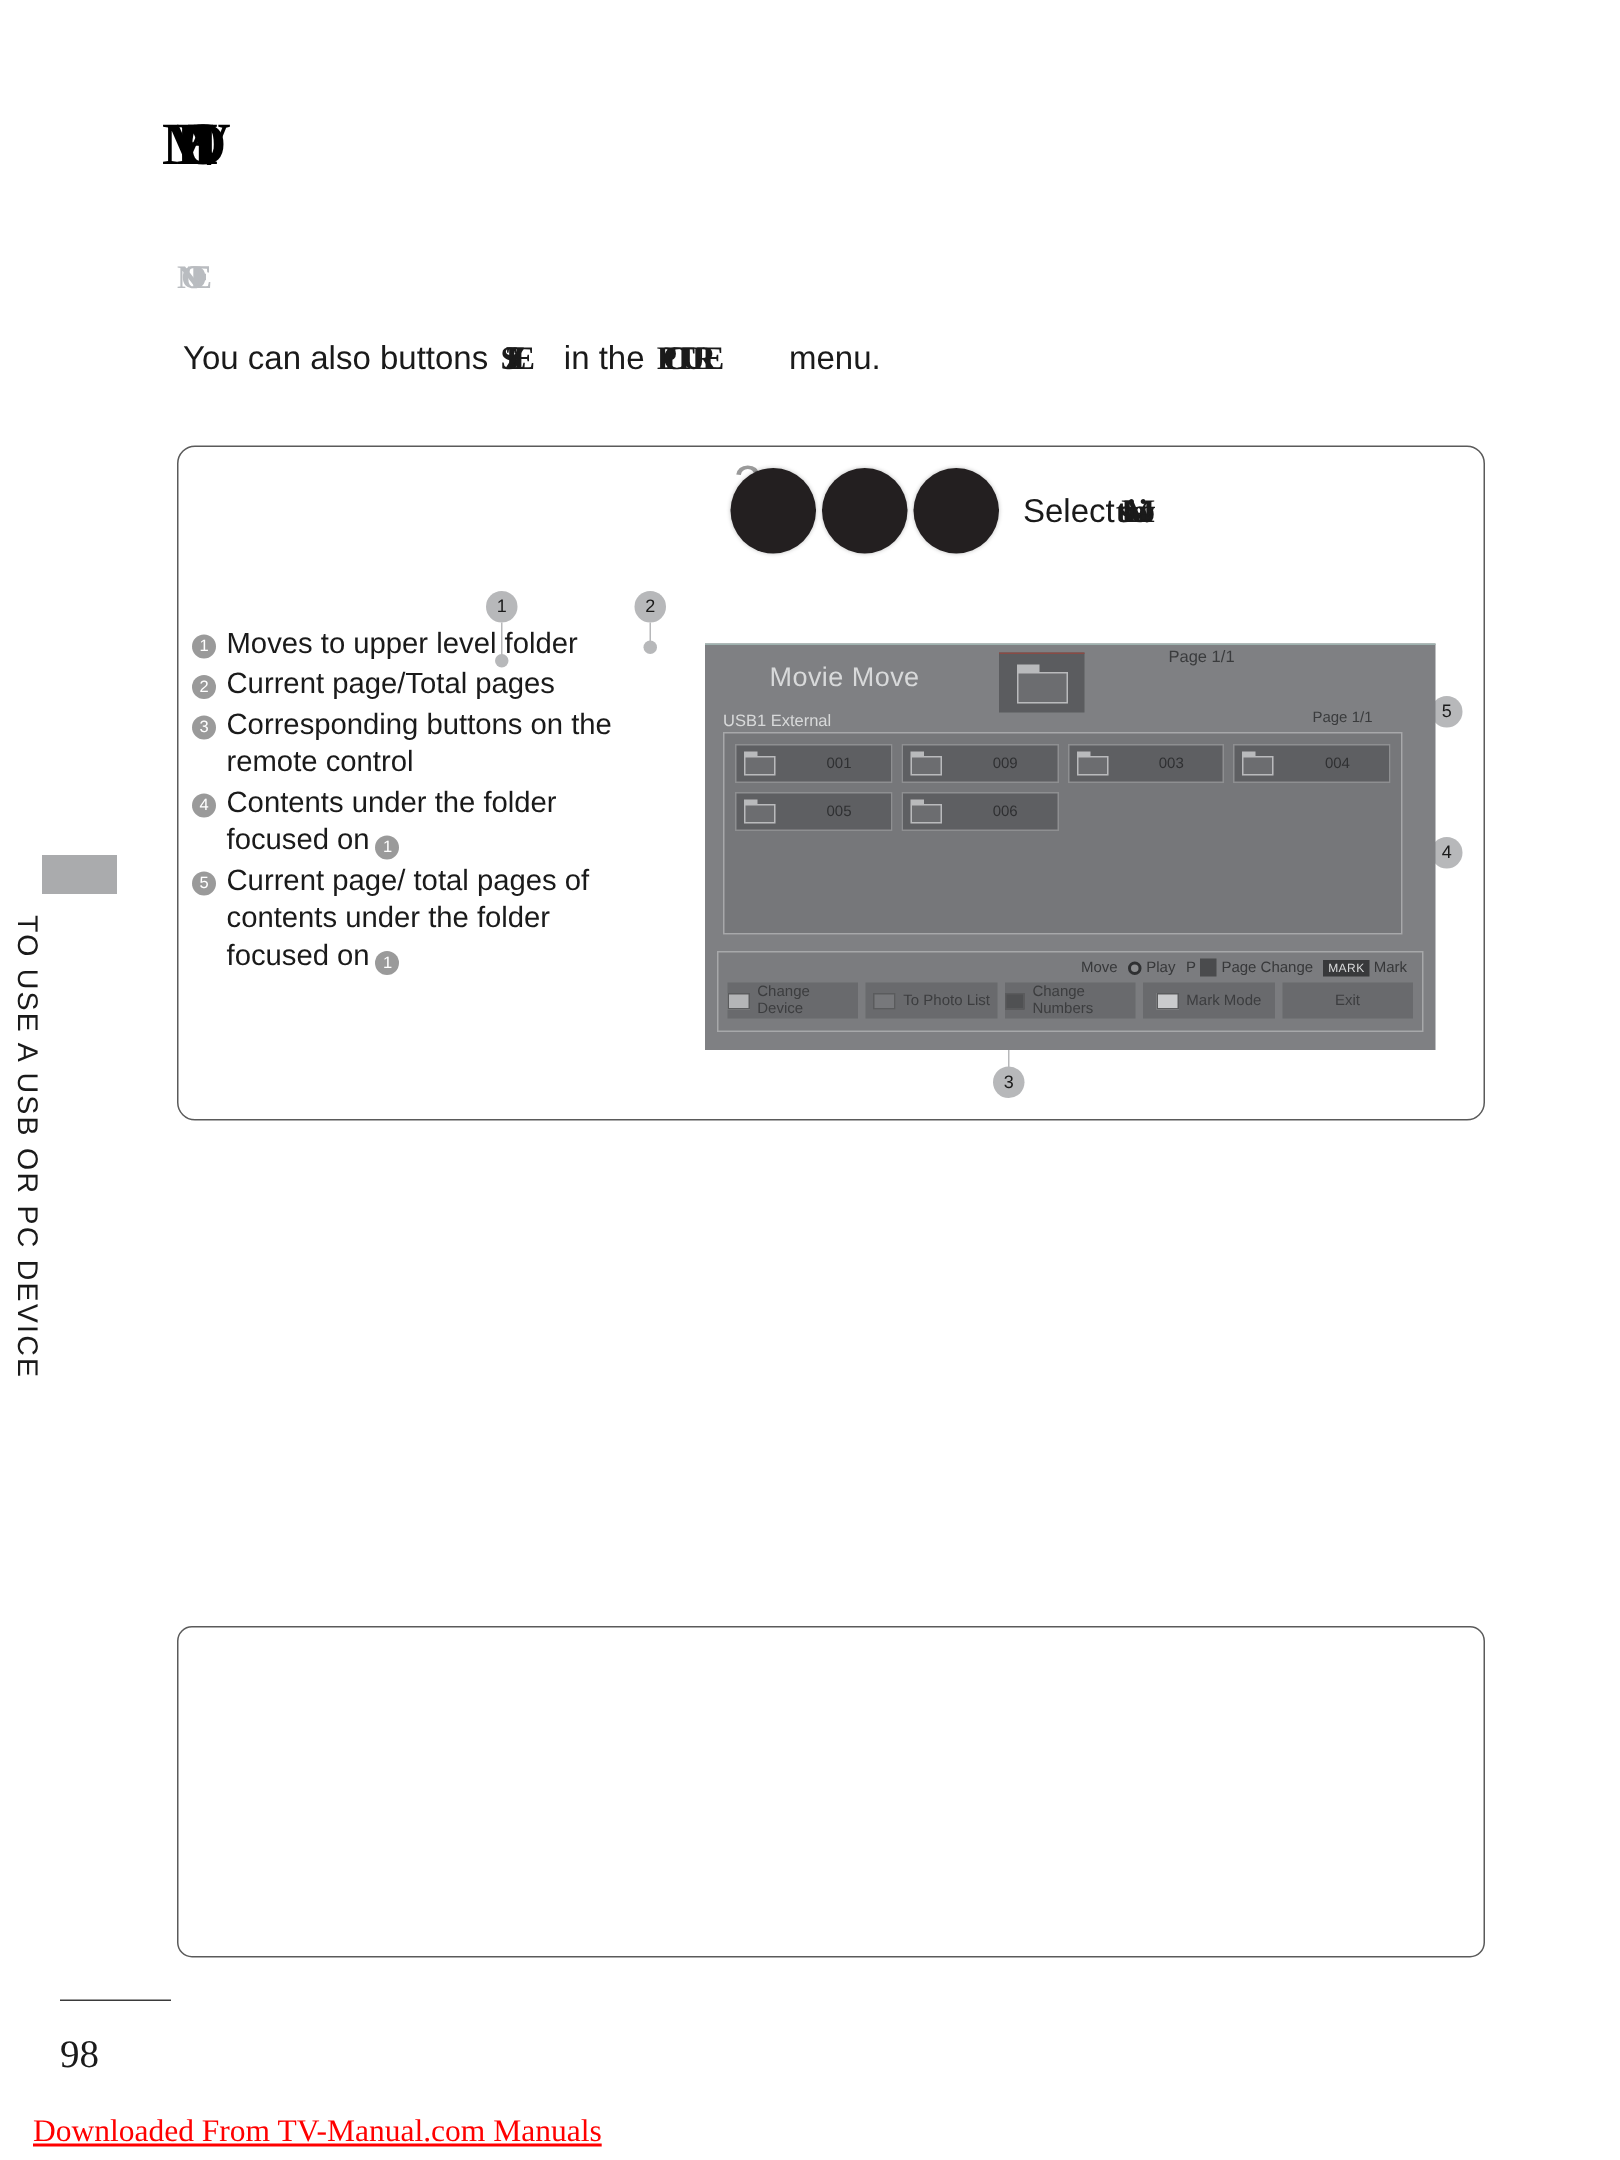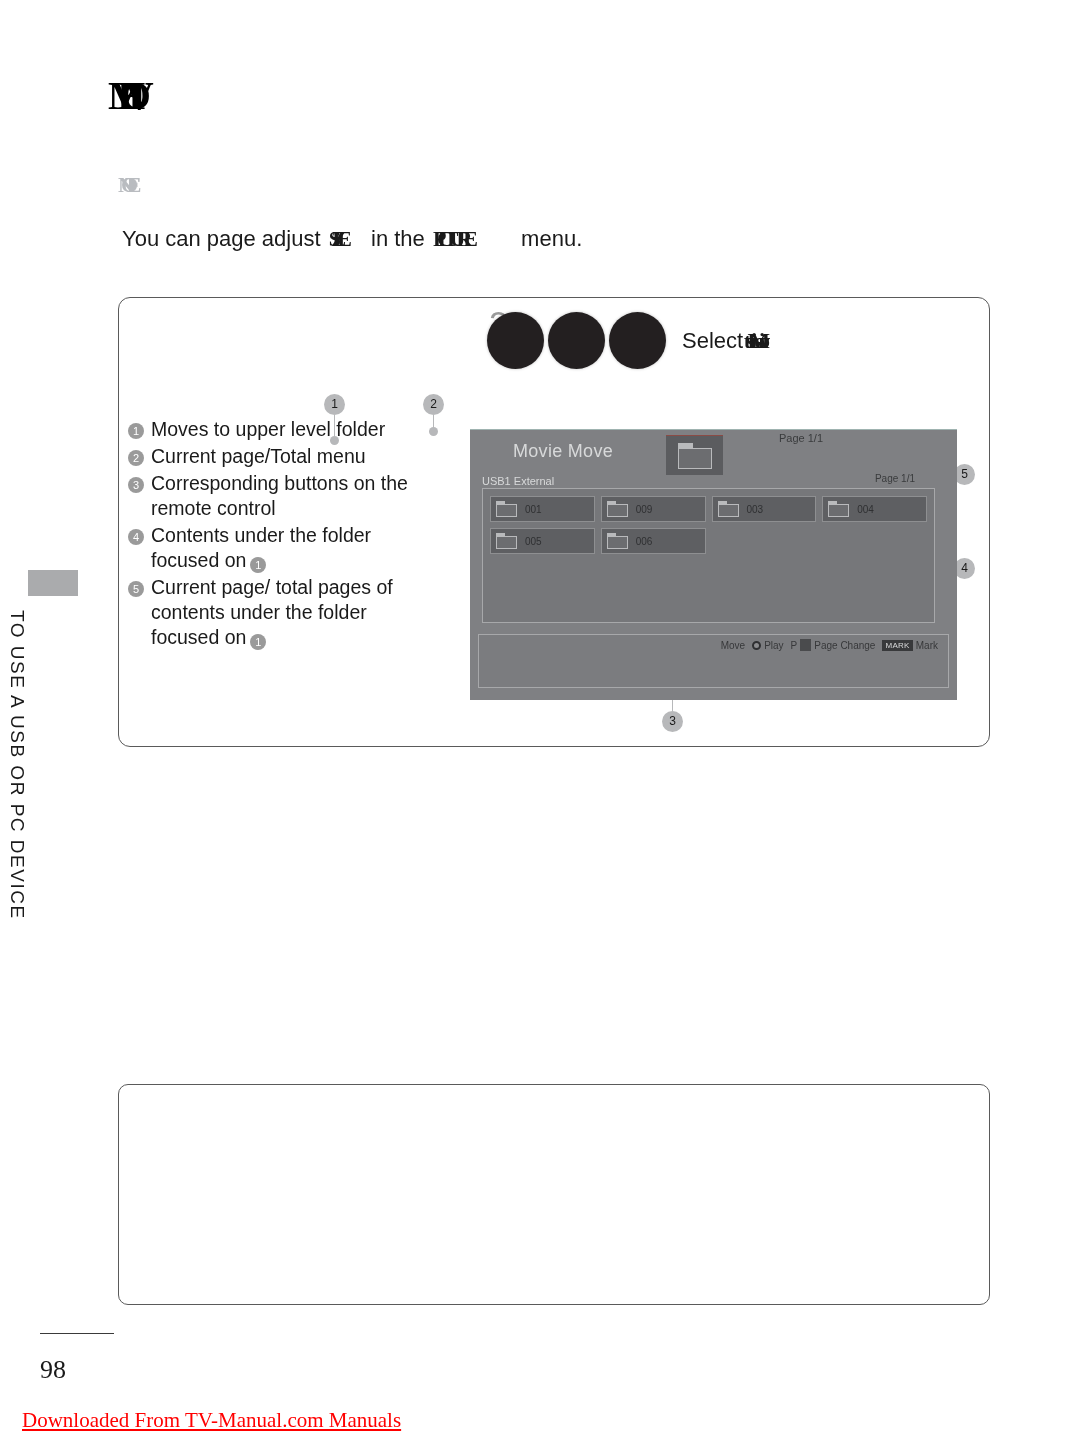--- a/index.html
+++ b/index.html
@@ -266,20 +266,21 @@
     border: 1px solid #b9babc;
     background: #6c6d70;
     box-sizing: border-box;
   }
   .folder-ico.big { width: 34px; height: 26px; flex: 0 0 34px; margin: 0; }
   .folder-ico.big::before { width: 15px; height: 5px; }
   .folder-ico.big::after { top: 5px; width: 34px; height: 21px; }
   .file-name {
     font-size: 10px;
     color: #2f3032;
+    margin-left: 26px;
   }
 
   
   .tv-bar {
     position: absolute;
     left: 8px;
     top: 204px;
     right: 8px;
     height: 54px;
     border: 1px solid #a7a8aa;
@@ -437,21 +438,21 @@
   }
 </style>
 </head>
 <body>
 
 <div class="page-title">MOVIE</div>
 
 <div class="note-icon">NOTE</div>
 
 <div class="note-line">
-  <span>You can page adjust</span>
+  <span>You can also buttons</span>
   <span class="tok">SIZE</span>
   <span>in the</span>
   <span class="tok wide">PICTURE</span>
   <span>menu.</span>
 </div>
 
 <div class="content-box">
 
 
   <div class="step" style="left:368px; top:14px;">
@@ -487,21 +488,21 @@
 
 </div>
 
 <div class="legend">
   <div class="legend-row">
     <div class="badge">1</div>
     <div class="legend-text">Moves to upper level folder</div>
   </div>
   <div class="legend-row">
     <div class="badge">2</div>
-    <div class="legend-text">Current page/Total menu</div>
+    <div class="legend-text">Current page/Total pages</div>
   </div>
   <div class="legend-row">
     <div class="badge">3</div>
     <div class="legend-text">Corresponding buttons on the remote control</div>
   </div>
   <div class="legend-row">
     <div class="badge">4</div>
     <div class="legend-text"><span>Contents under the folder focused on</span><span class="badge inline">1</span></div>
   </div>
   <div class="legend-row">
@@ -567,20 +568,41 @@
       <span class="hint">
         <span>P</span>
         <span class="blk-ico"></span>
         <span>Page Change</span>
       </span>
       <span class="hint">
         <span class="mark-ico">MARK</span>
         <span>Mark</span>
       </span>
     </div>
+    <div class="tv-keys">
+      <div class="tv-key">
+        <span class="sw red"></span>
+        <span>Change Device</span>
+      </div>
+      <div class="tv-key">
+        <span class="sw green"></span>
+        <span>To Photo List</span>
+      </div>
+      <div class="tv-key">
+        <span class="sw yellow"></span>
+        <span>Change Numbers</span>
+      </div>
+      <div class="tv-key">
+        <span class="sw blue"></span>
+        <span>Mark Mode</span>
+      </div>
+      <div class="tv-key">
+        <span>Exit</span>
+      </div>
+    </div>
   </div>
 
 </div>
 
 <div class="side-tab"></div>
 <div class="side-text">TO USE A USB OR PC DEVICE</div>
 
 <div class="lower-box"></div>
 
 <div class="footer-rule"></div>

